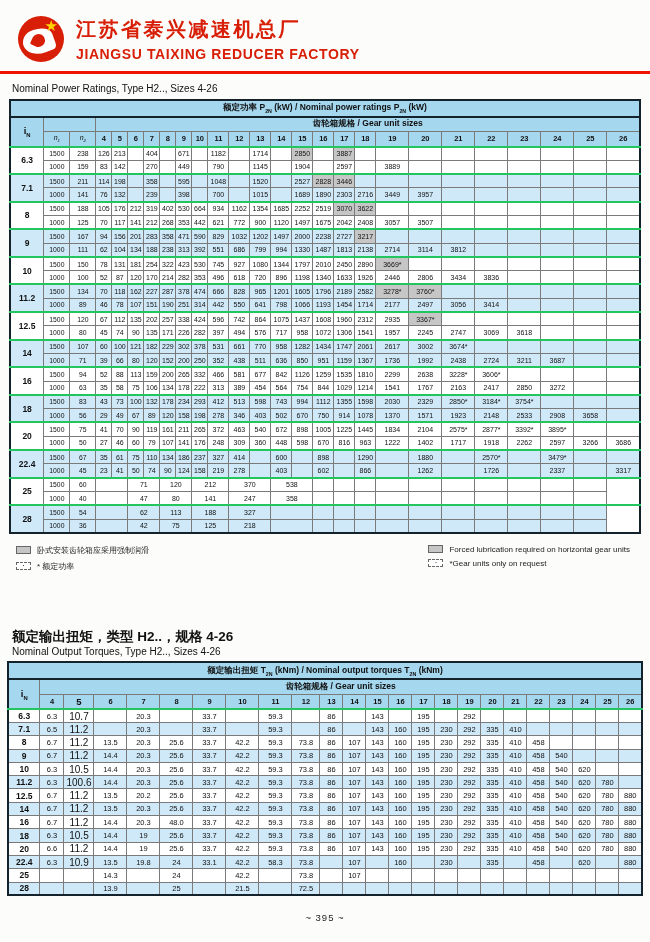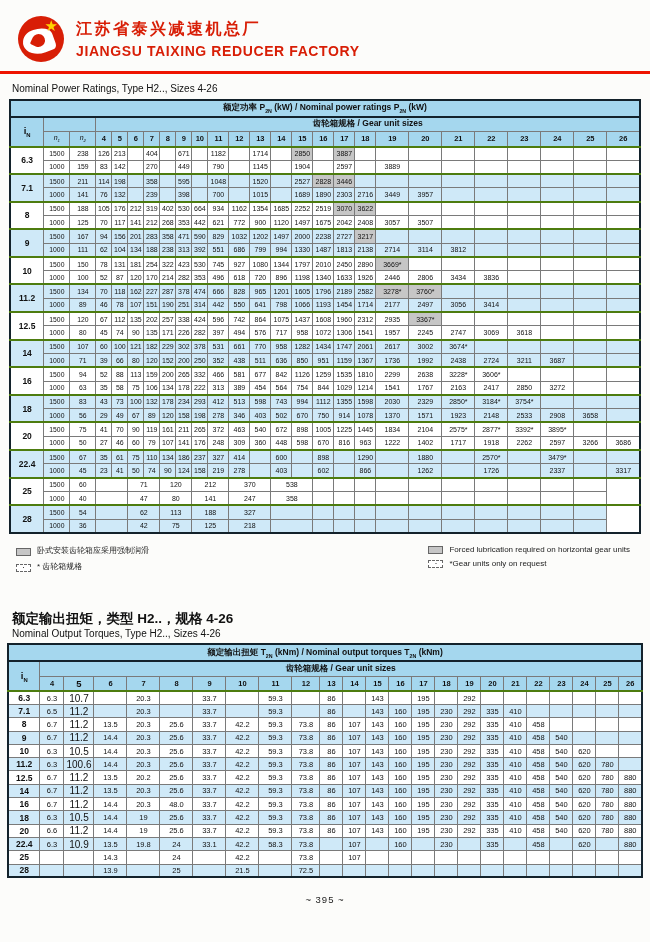--- a/index.html
+++ b/index.html
@@ -6,58 +6,58 @@
   html,body{width:650px}
   body{height:942px;background:#fcfcfa;font-family:"Liberation Sans",sans-serif;color:#111;overflow:hidden;position:relative}
 
   
   .hdr{display:flex;align-items:center;padding:13px 0 0 18px;height:64px}
   .logo{position:relative;width:46px;height:46px;border-radius:50%;background:var(--red,#d21c08);flex:0 0 46px;overflow:hidden}
   .logo .swirl{position:absolute;left:5px;top:13px;width:31px;height:25px;background:#fff;border-radius:60% 80% 20% 90%/70% 60% 30% 80%;transform:rotate(-20deg)}
   .logo .core{position:absolute;left:14px;top:18px;width:13px;height:13px;background:var(--red,#d21c08);border-radius:50% 50% 50% 10%;transform:rotate(25deg)}
   .logo .star{position:absolute;right:6px;top:2px;color:#ffd200;font-size:15px;line-height:1}
   .brand{margin-left:12px}
-  .brand-zh{color:var(--red,#d81e06);font-size:16px;font-weight:bold;letter-spacing:2.5px}
+  .brand-zh{color:var(--red,#d81e06);font-size:20px;font-weight:bold;letter-spacing:2.5px}
   .brand-en{color:var(--red,#d81e06);font-size:14px;font-weight:bold;letter-spacing:.6px;margin-top:3px}
   .redline{height:3px;background:#ee1400;margin-top:7px}
 
   
   .title{margin:9px 0 3px 12px;line-height:1.25}
   .title .zh{font-size:13.5px;font-weight:600}
   .title .en{font-size:10px}
 
   
   table{border-collapse:collapse;table-layout:fixed;width:630px;margin:3px auto 0;border:2px solid #13222b;background:#fff}
   th,td{border:1px solid #7a7a7a;overflow:hidden;white-space:nowrap;text-align:center;padding:0;vertical-align:middle}
   thead th{background:var(--hblue,#a5d7ee)}
   .band th{font-size:8.5px;font-weight:bold;height:17px;border-bottom:2px solid #13222b}
   .h2 th{font-size:8.5px;font-weight:bold;height:15px}
   .h3 th{font-size:7.5px;font-weight:bold;height:15px}
   .h3 th.n{font-style:italic;font-weight:normal;font-size:7px}
   th.corner{font-size:9.5px;font-weight:bold}
   sub{font-size:.62em}
-  tbody{border-top:2px solid #4d7c0f}
+  tbody{border-top:2px solid #22c55e}
   tbody.alt td, tr.alt td{background:var(--rblue,#cfe9f8)}
   td{font-size:7px;height:13.8px}
   td.gray{background:var(--gray,#c6c6c6)!important}
   td.in{font-weight:bold;font-size:8.5px}
   td.nv{font-size:6.8px}
   #t2 td{height:13.3px;font-size:7.5px}
   #t2 td.in{font-size:8.5px}
   .big{font-size:10px!important}
   th.big{font-size:9.5px!important}
 
   
   .legend{display:flex;justify-content:space-between;margin:11px 20px 0 16px;font-size:8px;color:#222}
-  .litem{margin-bottom:5px;display:flex;align-items:flex-end}
+  .litem{margin-bottom:5px;display:flex;align-items:center}
   .sw{display:inline-block;width:15px;height:8px;border:1px solid #666;margin-right:6px;text-align:center;line-height:5px;font-size:9px;flex:0 0 15px}
   .sw.gray{background:var(--gray,#c6c6c6)}
   .sw.dot{background:#fff;border-style:dashed}
 
-  .t2wrap{margin-top:34px}
+  .t2wrap{margin-top:52px}
   .footer{margin-top:16px;text-align:center;font-size:9.5px;letter-spacing:1px;color:#222}
 </style>
 </head>
 <body style="--red: #d81e06; --hblue: #a5d7ee; --rblue: #cfe9f8; --gray: #c6c6c6;">
 
 <div class="hdr">
   <div class="logo">
     <div class="swirl"></div>
     <div class="core"></div>
     <div class="star">★</div>
@@ -912,21 +912,21 @@
   </table>
 
 <div class="legend">
   <div class="lcol">
     <div class="litem">
         <span class="sw gray"></span>
         <span>卧式安装齿轮箱应采用强制润滑</span>
       </div>
     <div class="litem">
         <span class="sw dot">·</span>
-        <span>* 齿轮箱规格</span>
+        <span>* 额定功率</span>
       </div>
   </div>
   <div class="lcol">
     <div class="litem">
         <span class="sw gray"></span>
         <span>Forced lubrication required on horizontal gear units</span>
       </div>
     <div class="litem">
         <span class="sw dot">·</span>
         <span>*Gear units only on request</span>

